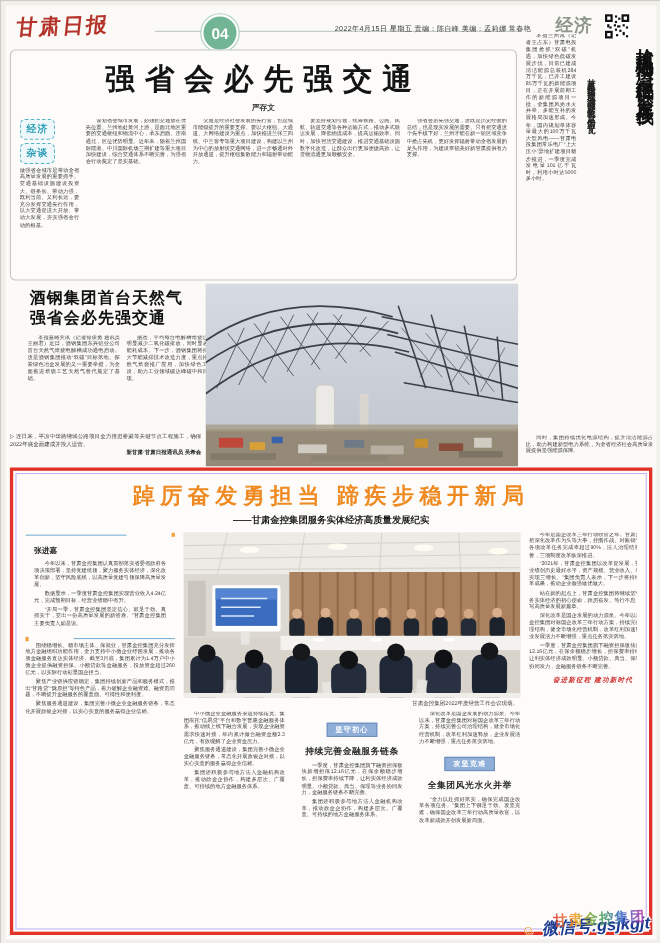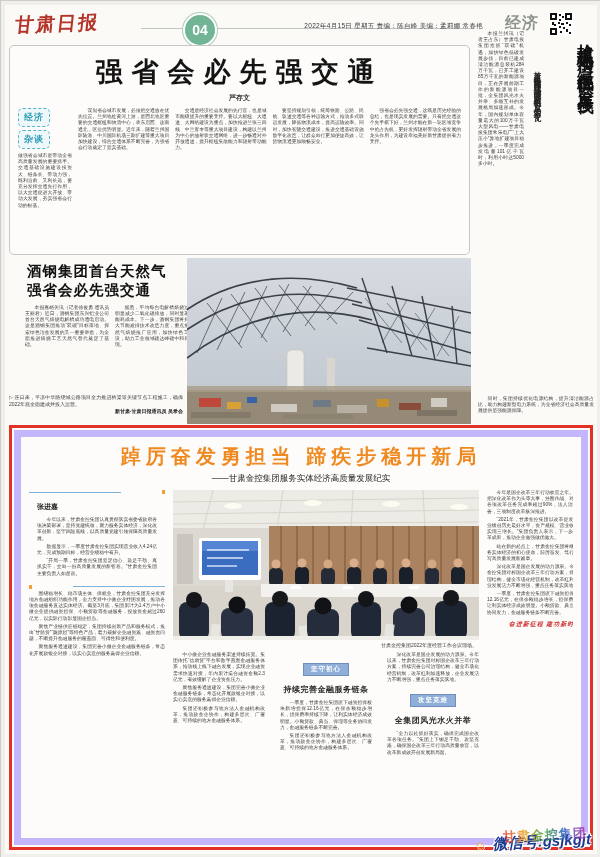--- a/index.html
+++ b/index.html
@@ -46,23 +46,23 @@
   .strip-row{display:flex;flex-direction:row;height:362px;overflow:hidden;}
   .strip-bodycol{width:46px;flex:none;overflow:hidden;}
   .vtext{writing-mode:vertical-rl;}
   .strip-sub{width:18px;flex:none;font-size:7.5px;font-weight:bold;color:#222;letter-spacing:2px;
         padding-top:34px;box-sizing:border-box;}
   .strip-title{flex:1;font-size:16.5px;font-weight:bold;color:#101010;letter-spacing:2.5px;line-height:1.0;}
   .strip-below{height:42px;overflow:hidden;margin-top:3px;}
   
   .feature{position:absolute;left:8px;top:424px;width:584px;height:425px;box-sizing:border-box;
         border:3px solid #e23127;background:#fdfcfa;}
-  .feature-inner{position:absolute;inset:2px;border:7px solid #c4b5fd;padding:5px 8px 4px;box-sizing:border-box;}
+  .feature-inner{position:absolute;inset:2px;border:1px solid #c4b5fd;padding:5px 8px 4px;box-sizing:border-box;}
   .feature-title{text-align:center;font-size:20px;font-weight:bold;color:#ee8a21;letter-spacing:5px;margin:1px 0 3px;}
-  .feature-sub{text-align:center;font-size:8.5px;font-weight:normal;color:#1c1c1c;margin-bottom:5px;}
+  .feature-sub{text-align:center;font-size:8.5px;font-weight:bold;color:#1c1c1c;margin-bottom:5px;}
   .feature-cols{display:flex;gap:8px;height:352px;overflow:hidden;}
   .fc1{width:136px;flex:none;overflow:hidden;}
   .fc-center{width:306px;flex:none;display:flex;flex-direction:column;}
   .fc5{width:116px;flex:none;overflow:hidden;position:relative;}
   .author-block{position:relative;border:0;padding:8px 6px 6px;margin:4px 2px 6px;}
   .author-block:before{content:"";position:absolute;left:-2px;top:-2px;width:70%;border-top:1px solid #7fb2d8;}
   .author-block:after{content:"";position:absolute;right:-2px;bottom:-2px;width:70%;border-bottom:1px solid #7fb2d8;}
   .corner-dot{position:absolute;width:4px;height:4px;background:#f0a03c;}
   .dot-tr{right:-3px;top:-4px;} .dot-bl{left:-3px;bottom:-4px;}
   .author-name{font-size:7px;font-weight:bold;color:#222;margin-bottom:5px;}

